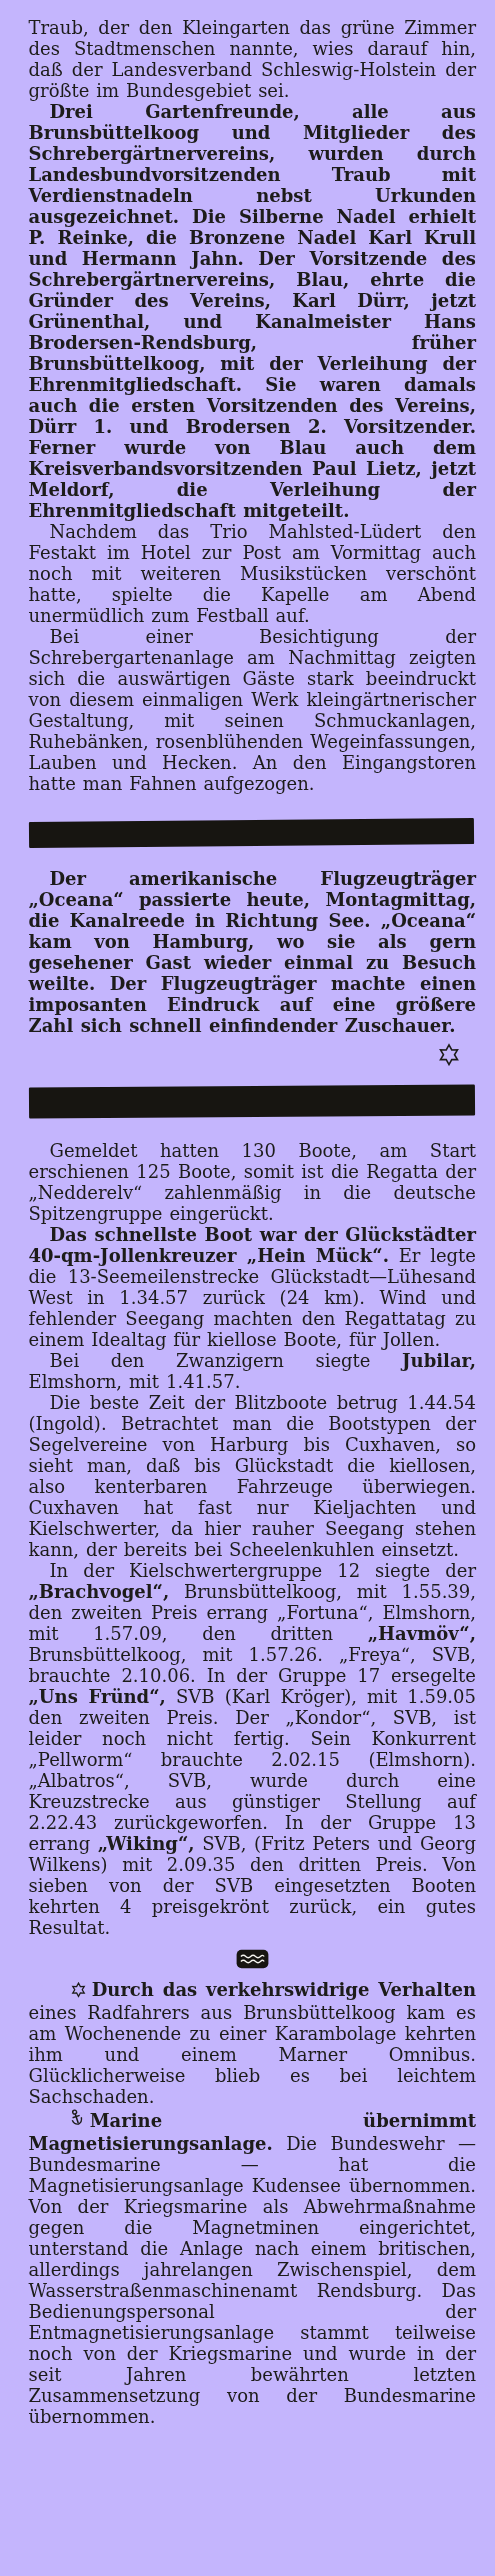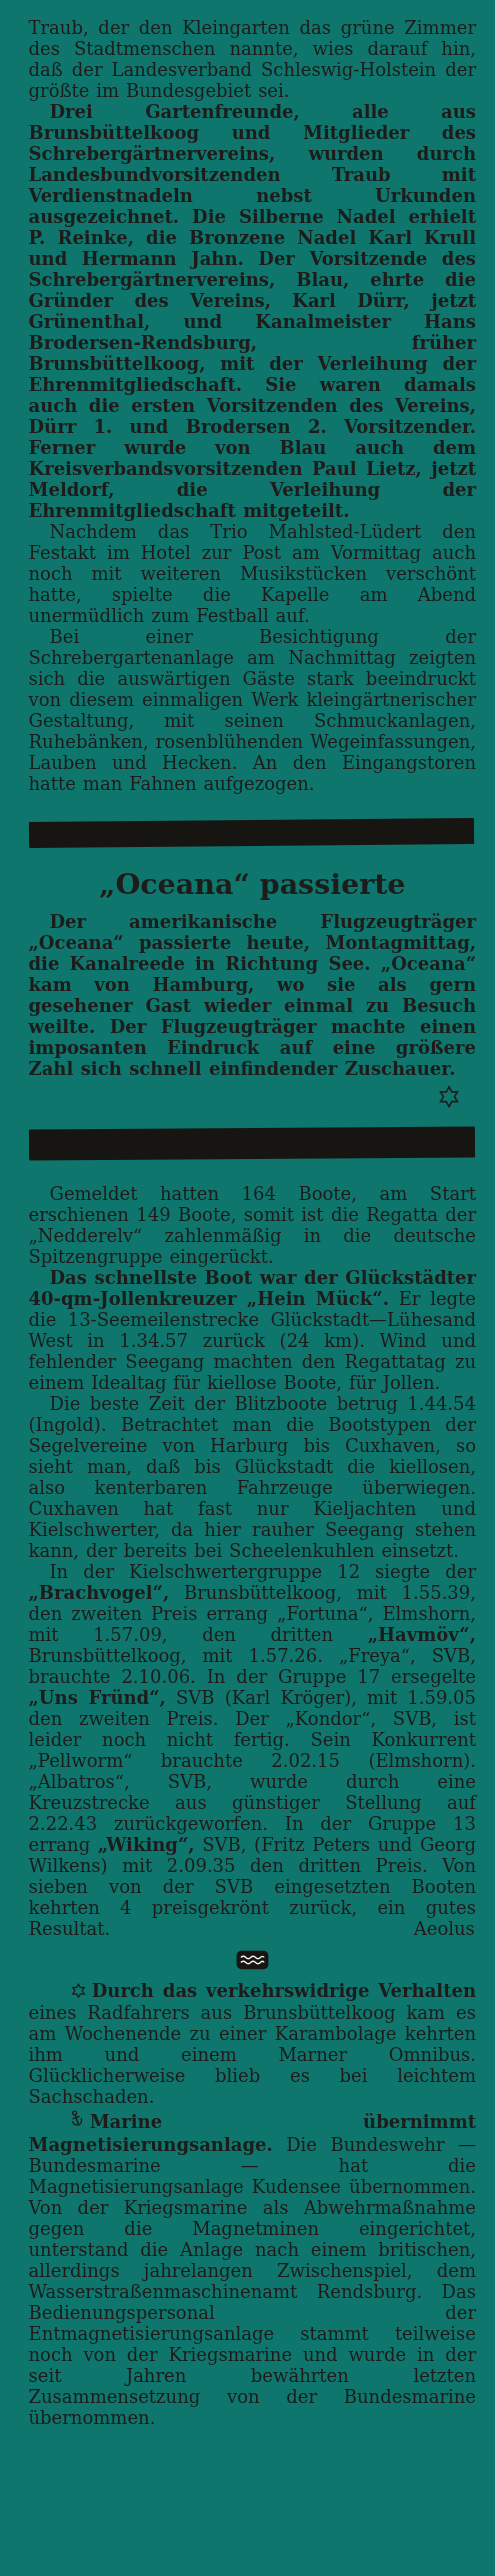--- a/index.html
+++ b/index.html
@@ -1,19 +1,19 @@
 <!DOCTYPE html>
 <html style="font-size:10px"><head>
 <meta charset="utf-8">
 <style>
   html,body{margin:0;padding:0;background:#e8e7e3;}
   .page{
     position:relative;
     width:496px;height:2576px;
-    background:#0f766e;
+    background:#c4b5fd;
     color:#1d1c1a;
     font-family:"DejaVu Serif","Liberation Serif",serif;
     overflow:hidden;
     box-sizing:border-box;
     padding:17.4px 20px 0 28.5px;
   }
   .p{
     margin:0;
     font-size:18px;
     line-height:21px;
@@ -71,39 +71,38 @@
   <section>
     <p class="p">Traub, der den Kleingarten das grüne Zimmer des Stadtmenschen nannte, wies darauf hin, daß der Landesverband Schleswig-Holstein der größte im Bundesgebiet sei.</p>
     <p class="p ind bold">Drei Gartenfreunde, alle aus Brunsbüttelkoog und Mitglieder des Schrebergärtnervereins, wurden durch Landesbundvorsitzenden Traub mit Verdienstnadeln nebst Urkunden ausgezeichnet. Die Silberne Nadel erhielt P. Reinke, die Bronzene Nadel Karl Krull und Hermann Jahn. Der Vorsitzende des Schrebergärtnervereins, Blau, ehrte die Gründer des Vereins, Karl Dürr, jetzt Grünenthal, und Kanalmeister Hans Brodersen-Rendsburg, früher Brunsbüttelkoog, mit der Verleihung der Ehrenmitgliedschaft. Sie waren damals auch die ersten Vorsitzenden des Vereins, Dürr 1. und Brodersen 2. Vorsitzender. Ferner wurde von Blau auch dem Kreisverbandsvorsitzenden Paul Lietz, jetzt Meldorf, die Verleihung der Ehrenmitgliedschaft mitgeteilt.</p>
     <p class="p ind">Nachdem das Trio Mahlsted-Lüdert den Festakt im Hotel zur Post am Vormittag auch noch mit weiteren Musikstücken verschönt hatte, spielte die Kapelle am Abend unermüdlich zum Festball auf.</p>
     <p class="p ind">Bei einer Besichtigung der Schrebergartenanlage am Nachmittag zeigten sich die auswärtigen Gäste stark beeindruckt von diesem einmaligen Werk kleingärtnerischer Gestaltung, mit seinen Schmuckanlagen, Ruhebänken, rosenblühenden Wegeinfassungen, Lauben und Hecken. An den Eingangstoren hatte man Fahnen aufgezogen.</p>
   </section>
 
   <div class="bar bar1"></div>
 
   <section>
-    <h1 class="headline headline-oceana">„Oceana“ passierte</h1>
     <p class="p ind bold">Der amerikanische Flugzeugträger „Oceana“ passierte heute, Montagmittag, die Kanalreede in Richtung See. „Oceana“ kam von Hamburg, wo sie als gern gesehener Gast wieder einmal zu Besuch weilte. Der Flugzeugträger machte einen imposanten Eindruck auf eine größere Zahl sich schnell einfindender Zuschauer.</p>
     <div class="star-row">
       <span>
         <svg width="22" height="23.5" viewBox="0 0 36 36">
           <path d="M18 2 L22.5 10.21 L31.86 10 L27 18 L31.86 26 L22.5 25.79 L18 34 L13.5 25.79 L4.14 26 L9 18 L4.14 10 L13.5 10.21 Z" fill="none" stroke="#1d1c1a" stroke-width="2.6" stroke-linejoin="miter"></path>
         </svg>
       </span>
     </div>
   </section>
 
   <div class="bar bar2"></div>
 
   <section>
-    <p class="p ind">Gemeldet hatten 164 Boote, am Start erschienen 149 Boote, somit ist die Regatta der „Nedderelv“ zahlenmäßig in die deutsche Spitzengruppe eingerückt.</p>
+    <p class="p ind">Gemeldet hatten 130 Boote, am Start erschienen 125 Boote, somit ist die Regatta der „Nedderelv“ zahlenmäßig in die deutsche Spitzengruppe eingerückt.</p>
     <p class="p ind"><span class="bold">Das schnellste Boot war der Glückstädter 40-qm-Jollenkreuzer „Hein Mück“.</span><span> Er legte die 13-Seemeilenstrecke Glückstadt—Lühesand West in 1.34.57 zurück (24 km). Wind und fehlender Seegang machten den Regattatag zu einem Idealtag für kiellose Boote, für Jollen.</span></p>
+    <p class="p ind"><span>Bei den Zwanzigern siegte </span><span class="bold">Jubilar,</span><span> Elmshorn, mit 1.41.57.</span></p>
     <p class="p ind">Die beste Zeit der Blitzboote betrug 1.44.54 (Ingold). Betrachtet man die Bootstypen der Segelvereine von Harburg bis Cuxhaven, so sieht man, daß bis Glückstadt die kiellosen, also kenterbaren Fahrzeuge überwiegen. Cuxhaven hat fast nur Kieljachten und Kielschwerter, da hier rauher Seegang stehen kann, der bereits bei Scheelenkuhlen einsetzt.</p>
     <p class="p ind"><span>In der Kielschwertergruppe 12 siegte der </span><span class="bold">„Brachvogel“,</span><span> Brunsbüttelkoog, mit 1.55.39, den zweiten Preis errang „Fortuna“, Elmshorn, mit 1.57.09, den dritten </span><span class="bold">„Havmöv“,</span><span> Brunsbüttelkoog, mit 1.57.26. „Freya“, SVB, brauchte 2.10.06. In der Gruppe 17 ersegelte </span><span class="bold">„Uns Fründ“,</span><span> SVB (Karl Kröger), mit 1.59.05 den zweiten Preis. Der „Kondor“, SVB, ist leider noch nicht fertig. Sein Konkurrent „Pellworm“ brauchte 2.02.15 (Elmshorn). „Albatros“, SVB, wurde durch eine Kreuzstrecke aus günstiger Stellung auf 2.22.43 zurückgeworfen. In der Gruppe 13 errang </span><span class="bold">„Wiking“,</span><span> SVB, (Fritz Peters und Georg Wilkens) mit 2.09.35 den dritten Preis. Von sieben von der SVB eingesetzten Booten kehrten 4 preisgekrönt zurück, ein gutes Resultat.</span></p>
-    <div class="sig sig-aeolus">Aeolus</div>
   </section>
 
   <div class="ornament-row">
     <span>
       <svg width="33" height="20" viewBox="0 0 54 32">
         <rect x="1" y="1" width="52" height="30" rx="8" fill="#171511"></rect>
         <path d="M8 12 q4 -4 8 0 t8 0 t8 0 t8 0 t6 0" fill="none" stroke="#f5f4ef" stroke-width="2.2"></path>
         <path d="M8 20 q4 -4 8 0 t8 0 t8 0 t8 0 t6 0" fill="none" stroke="#f5f4ef" stroke-width="2.2"></path>
       </svg>
     </span>

